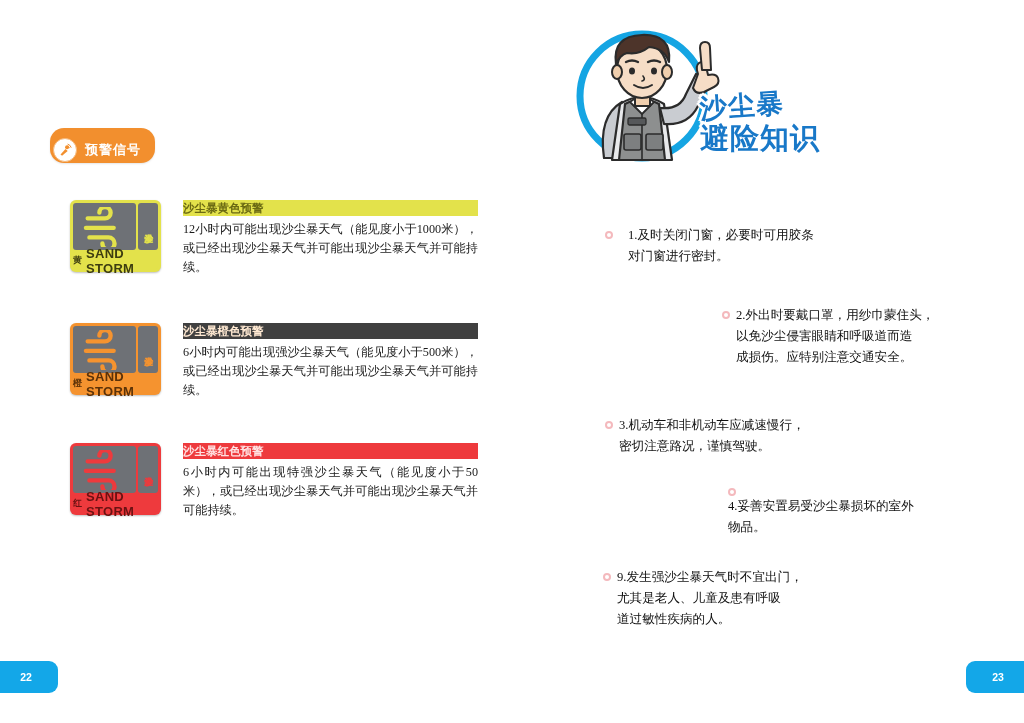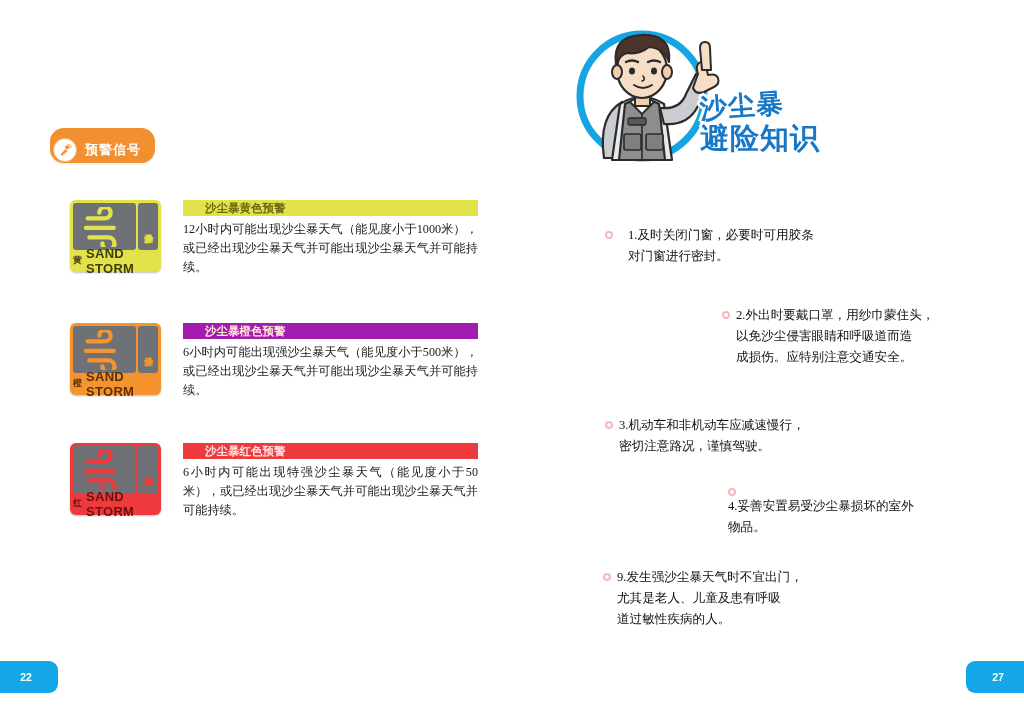--- a/index.html
+++ b/index.html
@@ -74,21 +74,21 @@
     gap:4px;
     font-family:"Liberation Sans","DejaVu Sans",sans-serif;
   }
   .sign-bottom .cn{font-size:9px;font-weight:bold;}
   .sign-bottom .en{font-size:13px;font-weight:bold;letter-spacing:.3px;}
 
   .warn-text{margin-left:22px;width:295px;}
   .warn-title{
     height:16px;line-height:16px;
     font-size:11.5px;font-weight:bold;
-    padding-left:22px;
+    padding-left:0;
     font-family:"Liberation Sans","DejaVu Sans",sans-serif;
     margin-bottom:4px;
   }
   .warn-body{
     font-size:12.2px;line-height:1.55;color:#1a1a1a;
     text-align:justify;
   }
 
   
   .hero{position:absolute;left:30px;top:8px;width:280px;height:180px;}
@@ -191,21 +191,21 @@
             </svg>
           </div>
           <div class="sign-side" style="color:#f5932f;">沙尘暴</div>
         </div>
         <div class="sign-bottom" style="background:#f5932f;">
           <span class="cn" style="color:#5c3208;">橙</span>
           <span class="en" style="color:#5c3208;">SAND STORM</span>
         </div>
       </div>
       <div class="warn-text">
-        <div class="warn-title" style="background:#a21caf;color:#ffe9d2;">沙尘暴橙色预警</div>
+        <div class="warn-title" style="background:#404040;color:#ffe9d2;">沙尘暴橙色预警</div>
         <div class="warn-body">6小时内可能出现强沙尘暴天气（能见度小于500米），或已经出现沙尘暴天气并可能出现沙尘暴天气并可能持续。</div>
       </div>
     </div>
 
     <div class="warn-row r3">
       <div class="sign" style="background:#ee3a3d;">
         <div class="sign-top">
           <div class="sign-pic">
             <svg width="52" height="40" viewBox="0 0 60 46">
               <g fill="none" stroke="#ee3a3d" stroke-width="5" stroke-linecap="round">
@@ -280,21 +280,21 @@
 
           <path d="M92 77 q9 6 18 0" stroke="#2b2b2b" stroke-width="2" fill="none" stroke-linecap="round"></path>
         </g>
       </svg>
       <div class="hero-title">
         <span class="l1">沙尘暴</span>
         <span class="l2">避险知识</span>
       </div>
     </div>
 
-    <div class="pgnum right">27</div>
+    <div class="pgnum right">23</div>
   </div>
 
   <div class="tip t1">
     <span class="bullet"></span>
     <span class="txt">1.及时关闭门窗，必要时可用胶条
   对门窗进行密封。</span>
   </div>
   <div class="tip t2">
     <span class="bullet"></span>
     <span class="txt">2.外出时要戴口罩，用纱巾蒙住头，

